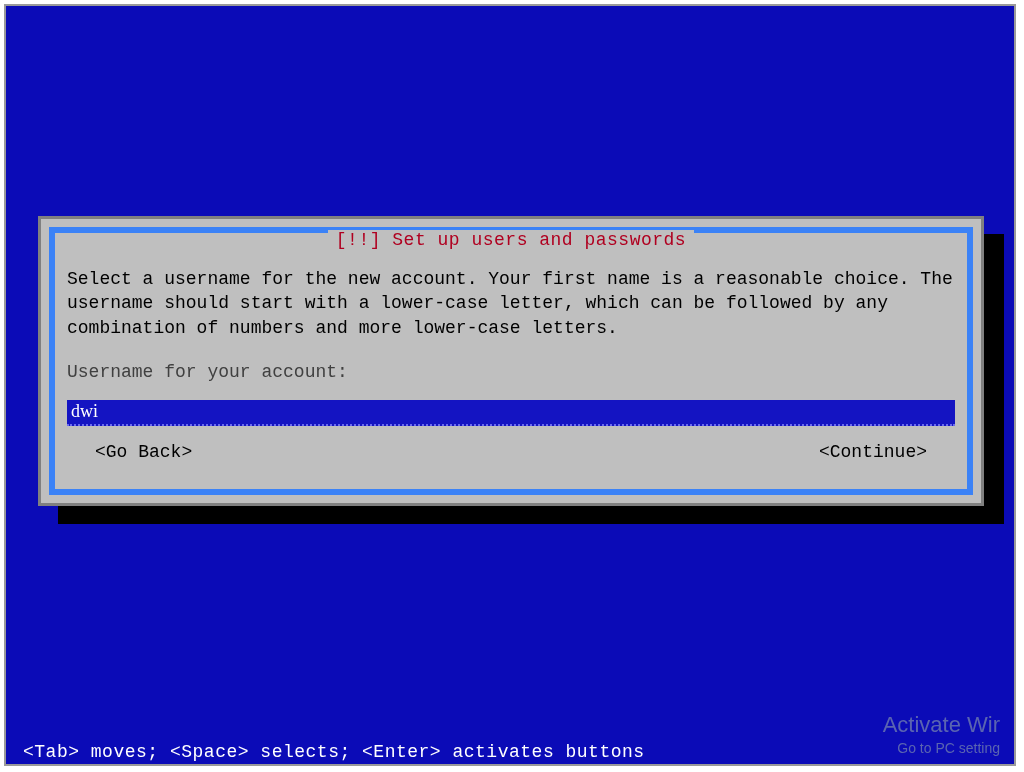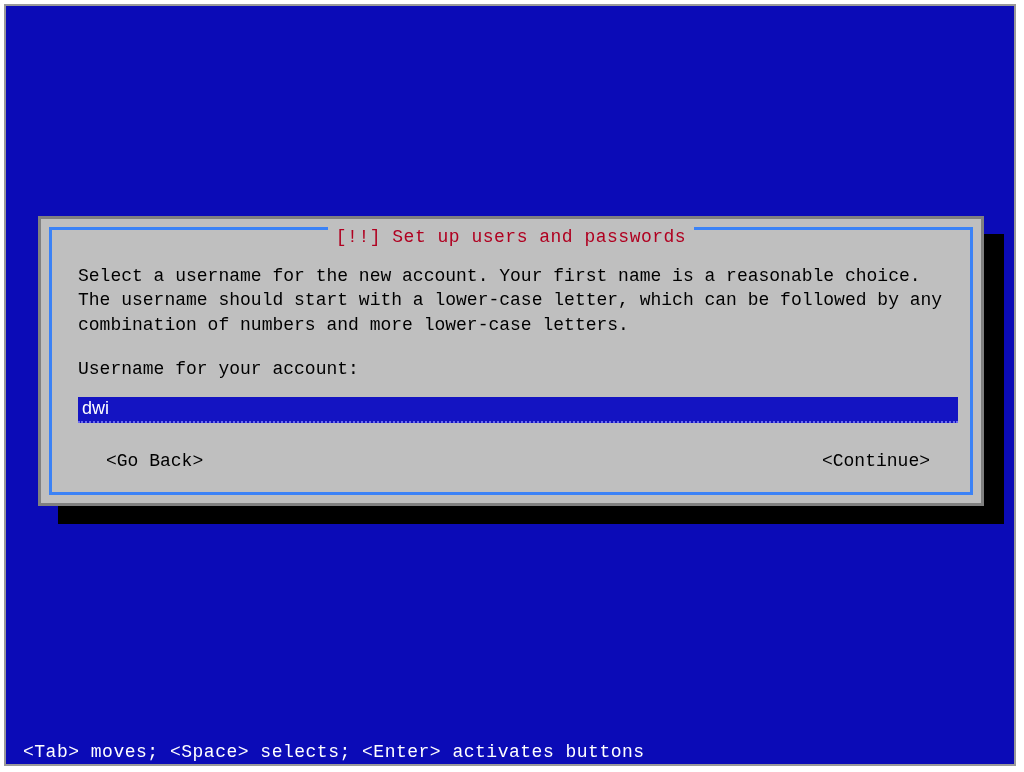--- a/index.html
+++ b/index.html
@@ -27,22 +27,22 @@
   .dialog {
     position: absolute;
     left: 32px; top: 210px;
     width: 946px; height: 290px;
     background: #bfbfbf;
     border: 3px solid #808080;
   }
   .dialog-inner {
     position: absolute;
     left: 8px; top: 8px; right: 8px; bottom: 8px;
-    border: 3px solid #3b82f6;
-    padding: 14px 12px 10px 26px;
+    border: 6px solid #3b82f6;
+    padding: 14px 12px 10px 12px;
     color: #000000;
   }
   .dialog-title-wrap {
     position: absolute;
     top: -3px; left: 0; right: 0;
     text-align: center;
   }
   .dialog-title {
     display: inline-block;
     background: #bfbfbf;
@@ -50,40 +50,40 @@
     padding: 0 8px;
     letter-spacing: 0.5px;
   }
   .instruction {
     margin-top: 20px;
     line-height: 1.35;
     color: #000000;
   }
   .field-label {
     margin-top: 22px;
-    color: #000000;
+    color: #404040;
   }
   .input-row {
     margin-top: 18px;
   }
   .text-input {
     width: 100%;
     height: 26px;
     border: none;
     outline: none;
     background: #1414c2;
     color: #ffffff;
-    font-family: Liberation Sans, sans-serif;
+    font-family: Liberation Serif, serif;
     font-size: inherit;
     padding: 2px 4px;
     border-bottom: 2px dotted #6a6af0;
   }
   .text-input::selection { background: #ffffff; color: #1414c2; }
   .buttons-row {
-    margin-top: 28px;
+    margin-top: 16px;
     display: flex;
     justify-content: space-between;
     padding: 0 28px 0 28px;
     color: #000000;
     text-align: right;
   }
   .tui-button {
     cursor: pointer;
     user-select: none;
   }
@@ -129,14 +129,18 @@
       <div class="buttons-row">
         <span class="tui-button">&lt;Go Back&gt;</span>
         <span class="tui-button">&lt;Continue&gt;</span>
       </div>
 
     </div>
   </div>
 
   <div class="help-bar">&lt;Tab&gt; moves; &lt;Space&gt; selects; &lt;Enter&gt; activates buttons</div>
 
+  <div class="watermark">
+    <div class="line1">Activate Wir</div>
+    <div class="line2">Go to PC setting</div>
+  </div>
 
 </div>
 
 </body></html>

